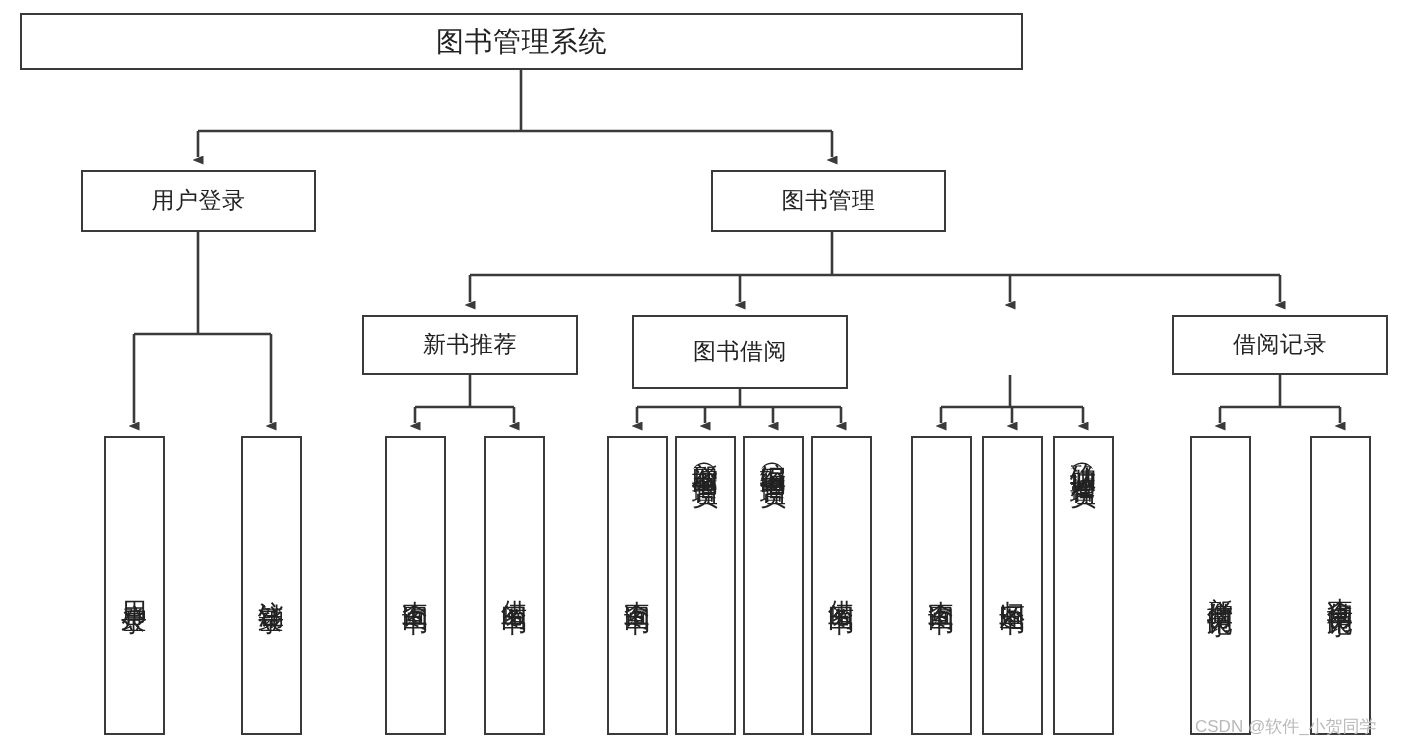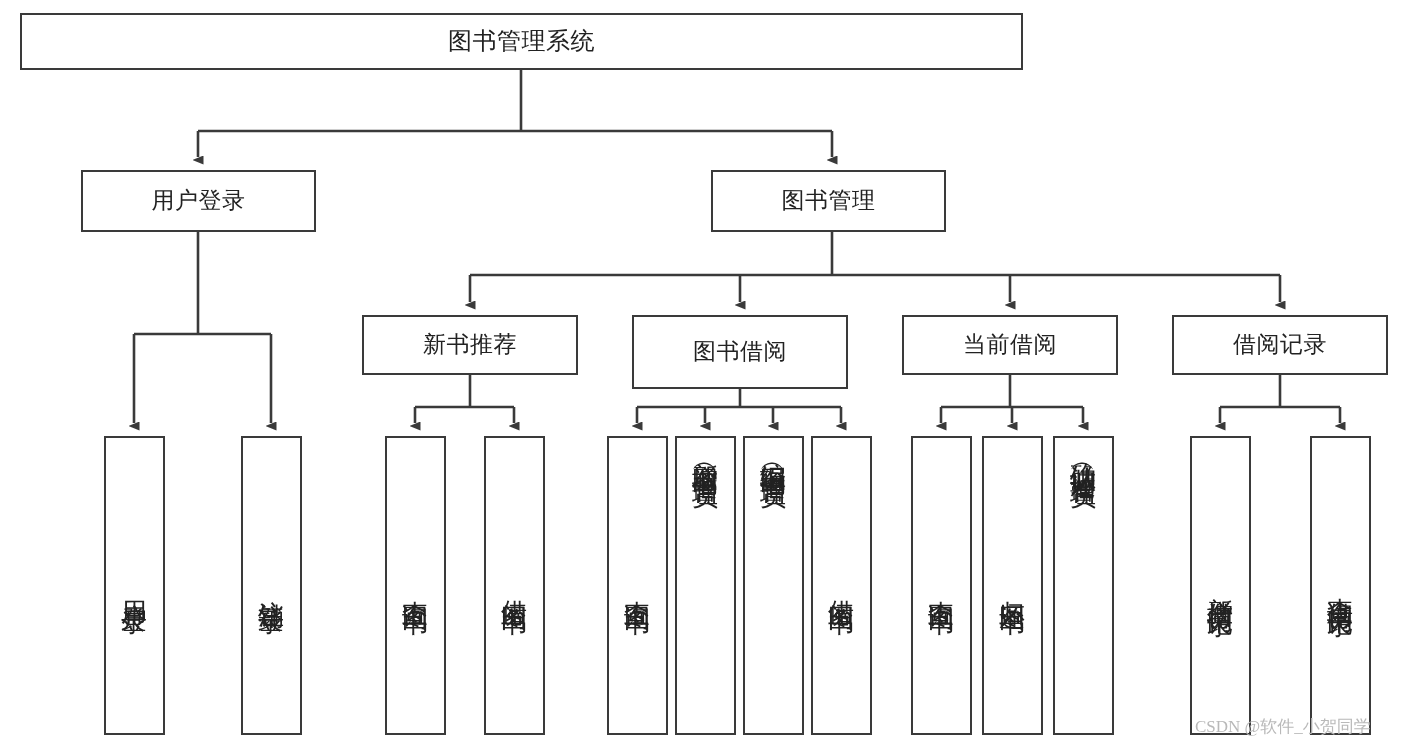--- a/index.html
+++ b/index.html
@@ -42,21 +42,21 @@
     text-align: center;
     line-height: 1.12;
     white-space: nowrap;
   }
   
   .node.horiz .label {
     font-size: 23px;
     letter-spacing: 0.5px;
   }
   .node.root .label {
-    font-size: 24px;
+    font-size: 28px;
   }
   
   .node.vert {
     align-items: flex-start;
     padding-top: 0;
   }
   .node.vert .label {
     writing-mode: vertical-rl;
     text-orientation: upright;
     font-size: 26px;
@@ -68,21 +68,21 @@
   }
   .node.vert.middle {
     align-items: center;
   }
   .watermark {
     position: absolute;
     color: #b9b9b9;
     font-size: 17px;
     white-space: nowrap;
     z-index: 3;
-    font-family: Liberation Serif, serif;
+    font-family: Liberation Sans, sans-serif;
   }
 </style>
 </head>
 <body>
 
 <div id="canvas">
 
   <svg id="edges" viewBox="0 0 1405 747" width="1405" height="747" xmlns="http://www.w3.org/2000/svg">
     <defs>
       <marker id="arrow" markerWidth="9" markerHeight="11" refX="1.5" refY="5.5" orient="auto" markerUnits="userSpaceOnUse">
@@ -143,23 +143,20 @@
   <div class="node horiz" style="left:362px; top:315px; width:216px; height:60px;">
     <span class="label">新书推荐</span>
   </div>
 
   <div class="node horiz" style="left:711px; top:170px; width:235px; height:62px;">
     <span class="label">图书管理</span>
   </div>
   <div class="node horiz" style="left:632px; top:315px; width:216px; height:74px;">
     <span class="label">图书借阅</span>
   </div>
-  <div class="node horiz" style="left:902px; top:315px; width:216px; height:60px;">
-    <span class="label">当前借阅</span>
-  </div>
   <div class="node horiz" style="left:1172px; top:315px; width:216px; height:60px;justify-content:center;">
     <span class="label">借阅记录</span>
   </div>
 
   <div class="node vert middle" style="left:104px; top:436px; width:61px; height:299px;">
     <span class="label">用户登录</span>
   </div>
   <div class="node vert middle" style="left:241px; top:436px; width:61px; height:299px;">
     <span class="label">注销登录</span>
   </div>

